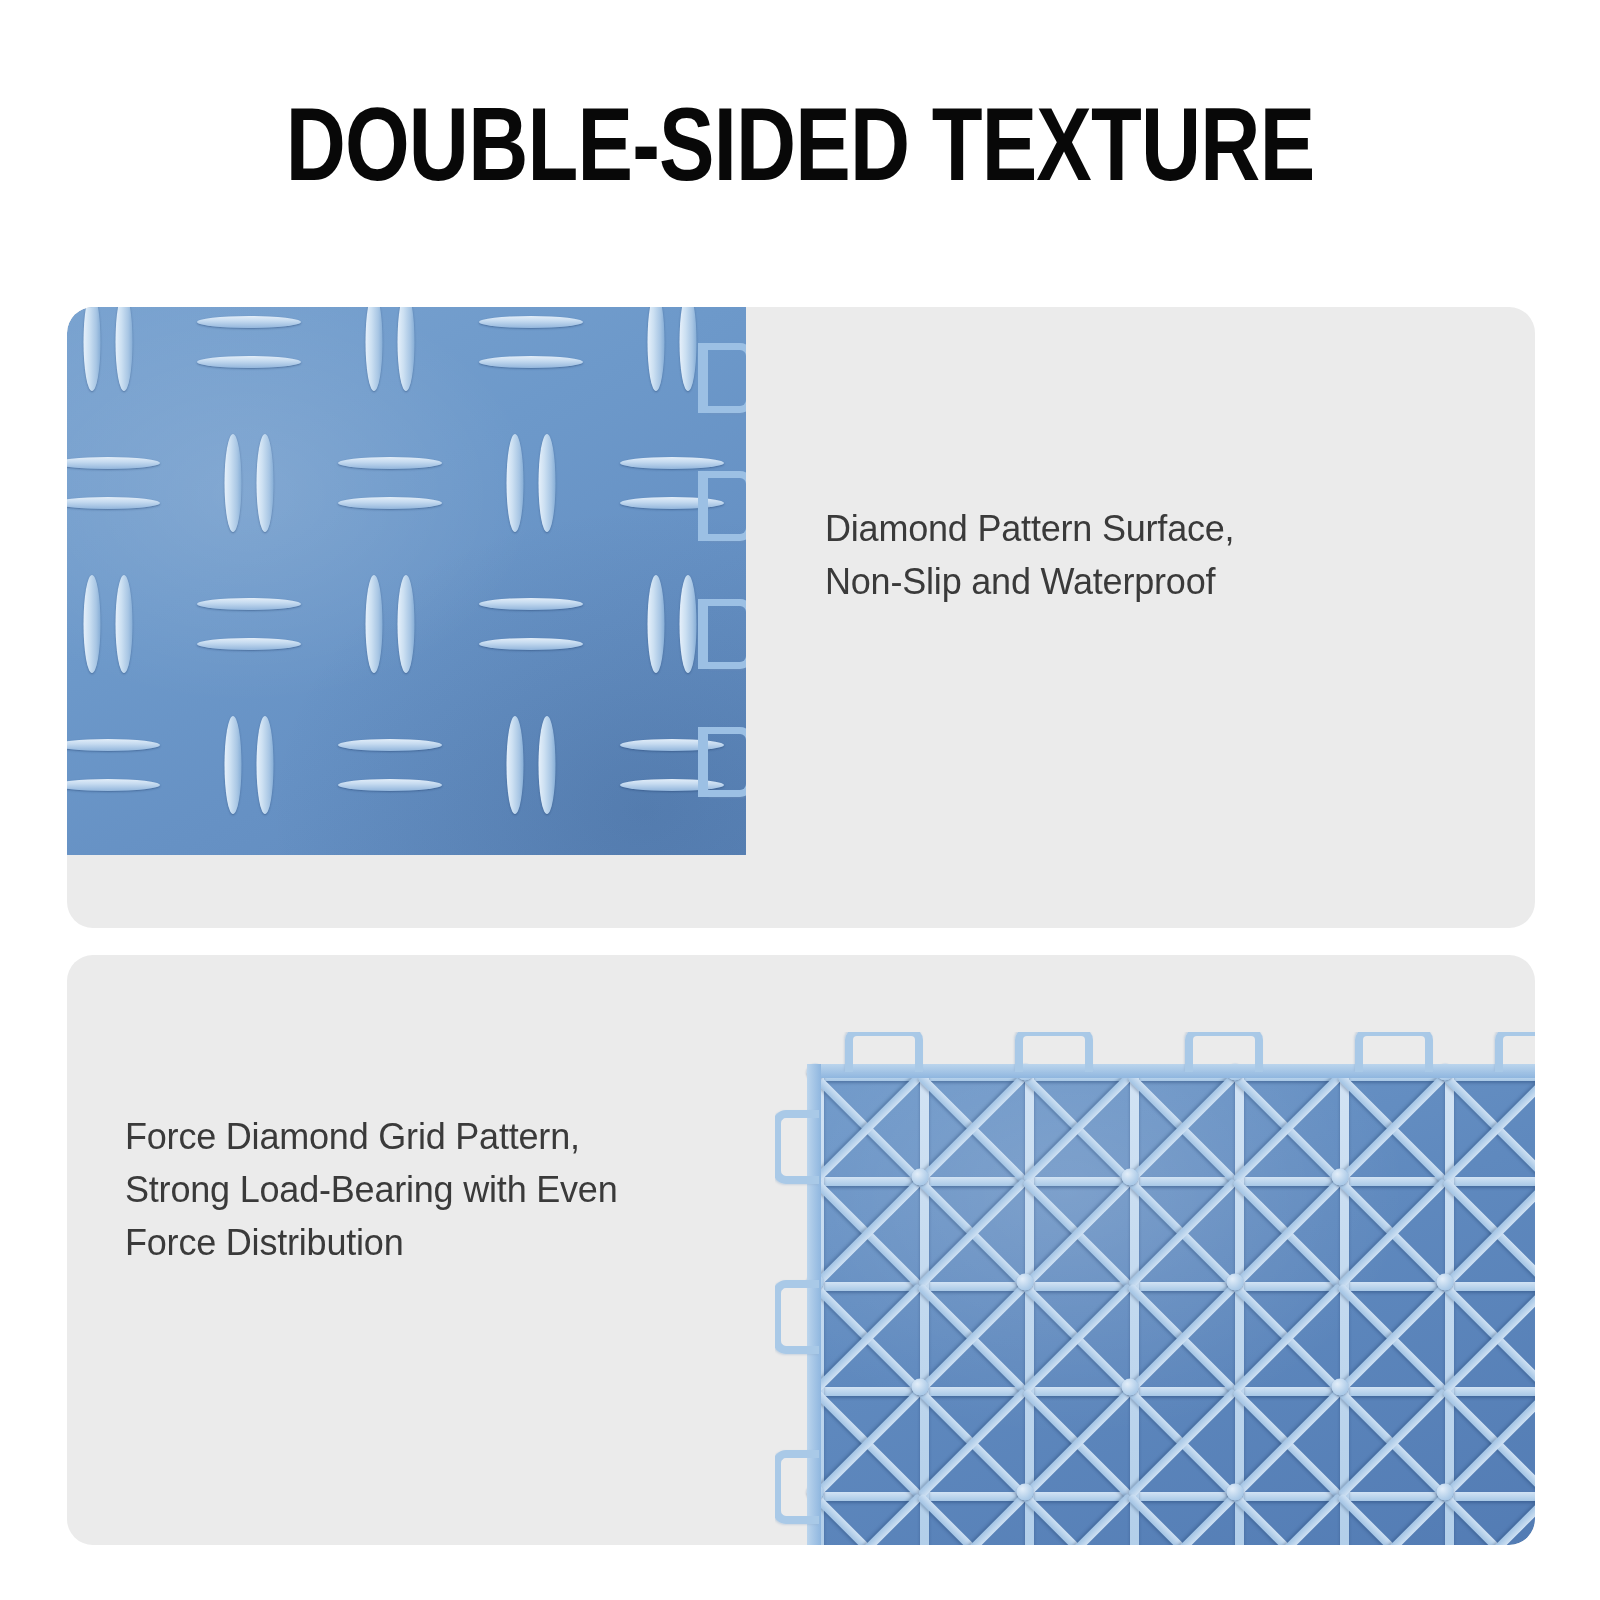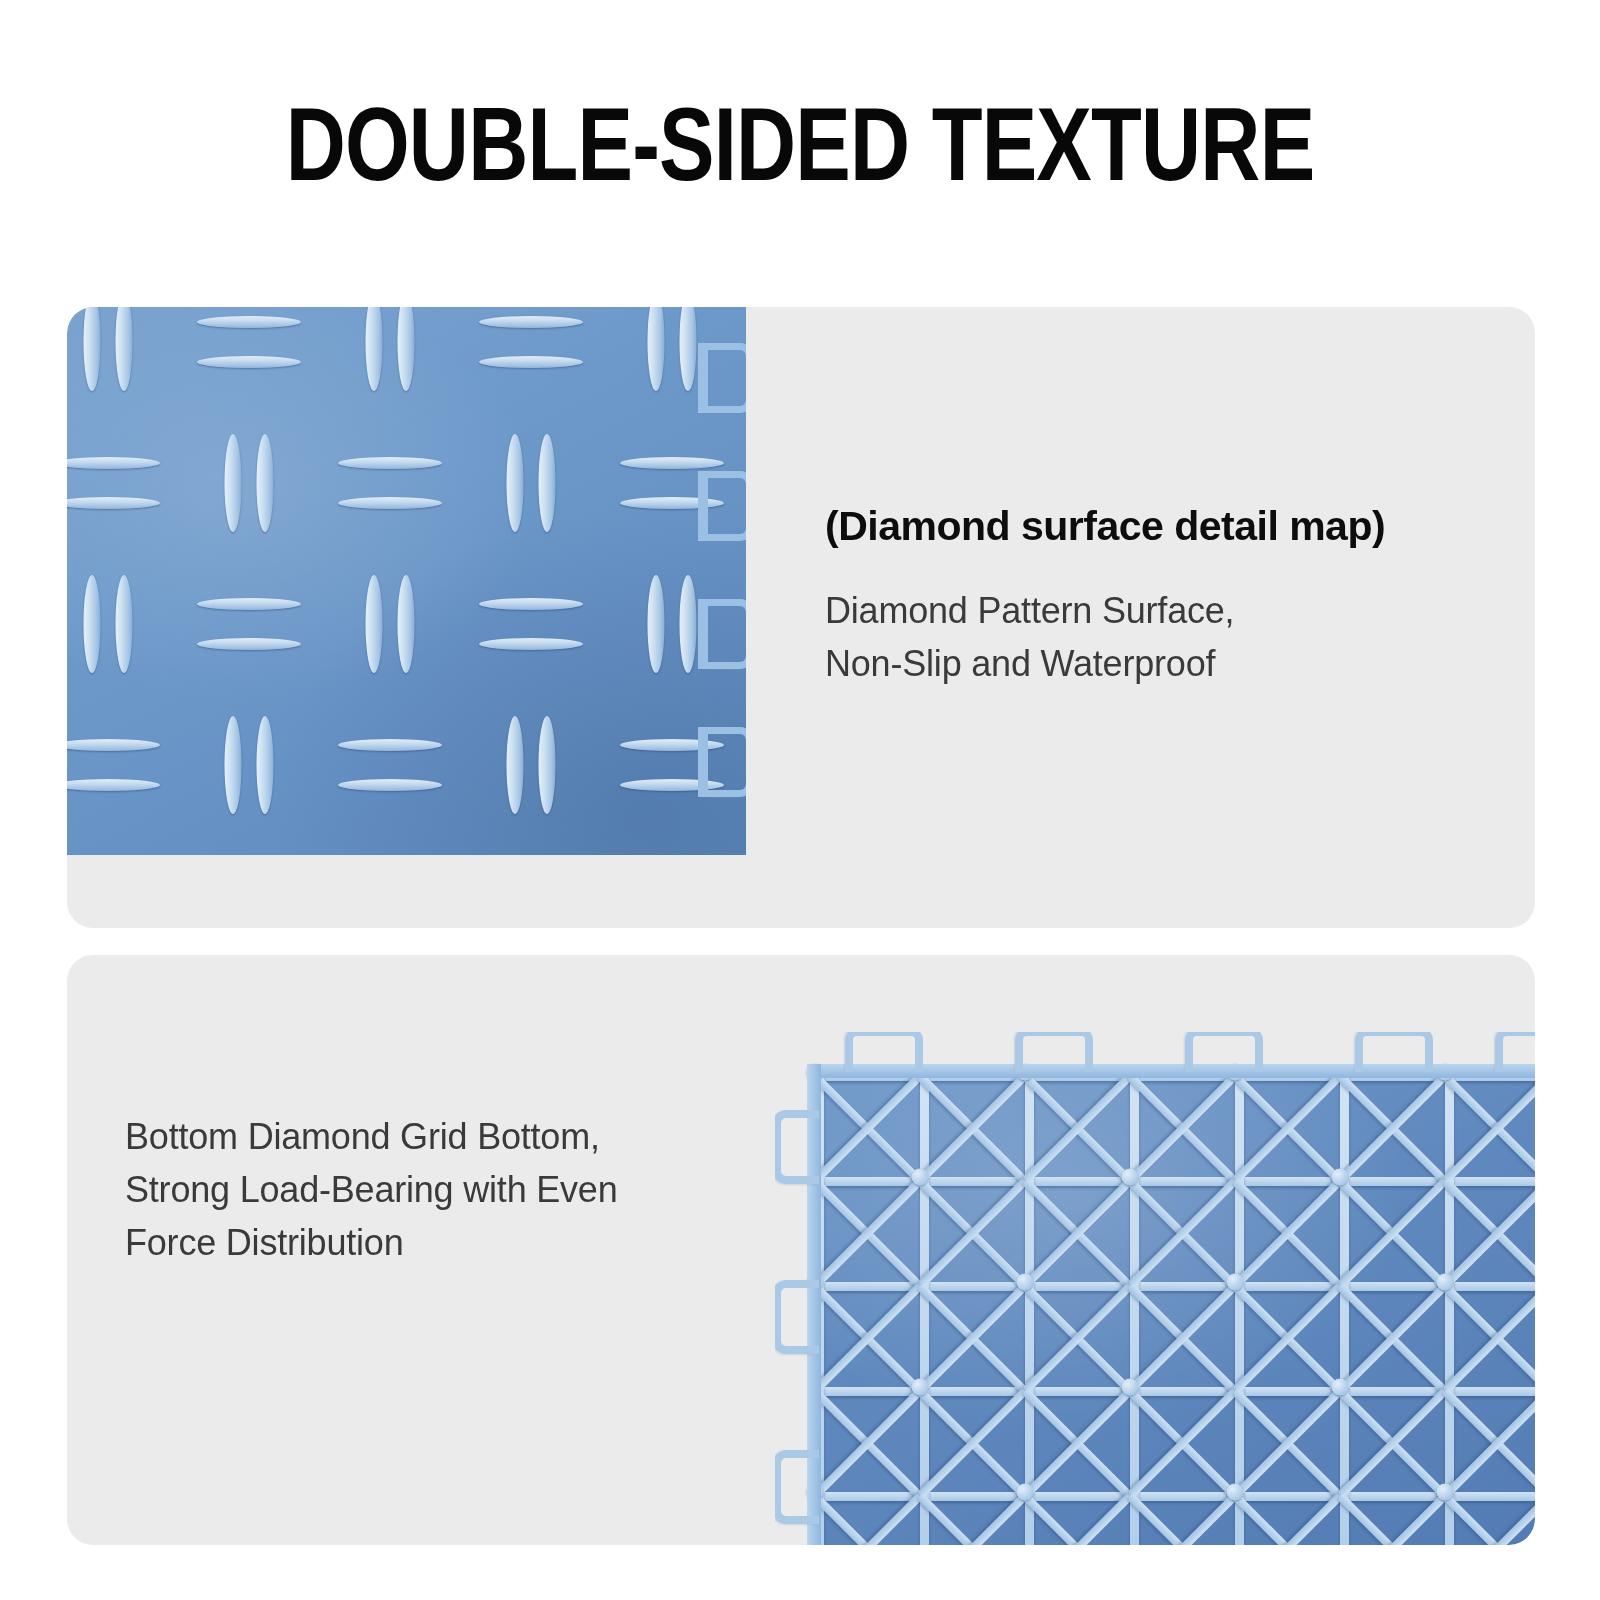--- a/index.html
+++ b/index.html
@@ -286,30 +286,29 @@
         <div class="lens h" style="left: 604.5px; top: 437.5px;"></div>
         <div class="lens h" style="left: 604.5px; top: 477.5px;"></div>
       </div>
     <div class="tab-right" style="left:641px; top:36px;"></div>
     <div class="tab-right" style="left:641px; top:164px;"></div>
     <div class="tab-right" style="left:641px; top:292px;"></div>
     <div class="tab-right" style="left:641px; top:420px;"></div>
   </div>
 
   <div class="info-block" id="top-info">
-    <p class="info-heading">(Diamond surface detail map)</p>
     <p class="info-body">Diamond Pattern Surface,
 Non-Slip and Waterproof</p>
   </div>
 </div>
 
 <div class="panel" id="panel-bottom">
 
   <div class="info-block" id="bottom-info">
-    <p class="info-body">Bottom Diamond Grid Bottom,
+    <p class="info-body">Force Diamond Grid Pattern,
 Strong Load-Bearing with Even
 Force Distribution</p>
   </div>
 
   <div class="tile-bottom">
     <div class="grid-body">
       <div class="grid-lines" id="gridLines" style="width: 840px; height: 630px;">
           <div class="rib h" style="top: 0px;"></div>
           <div class="rib h" style="top: 105px;"></div>
           <div class="rib h" style="top: 210px;"></div>

